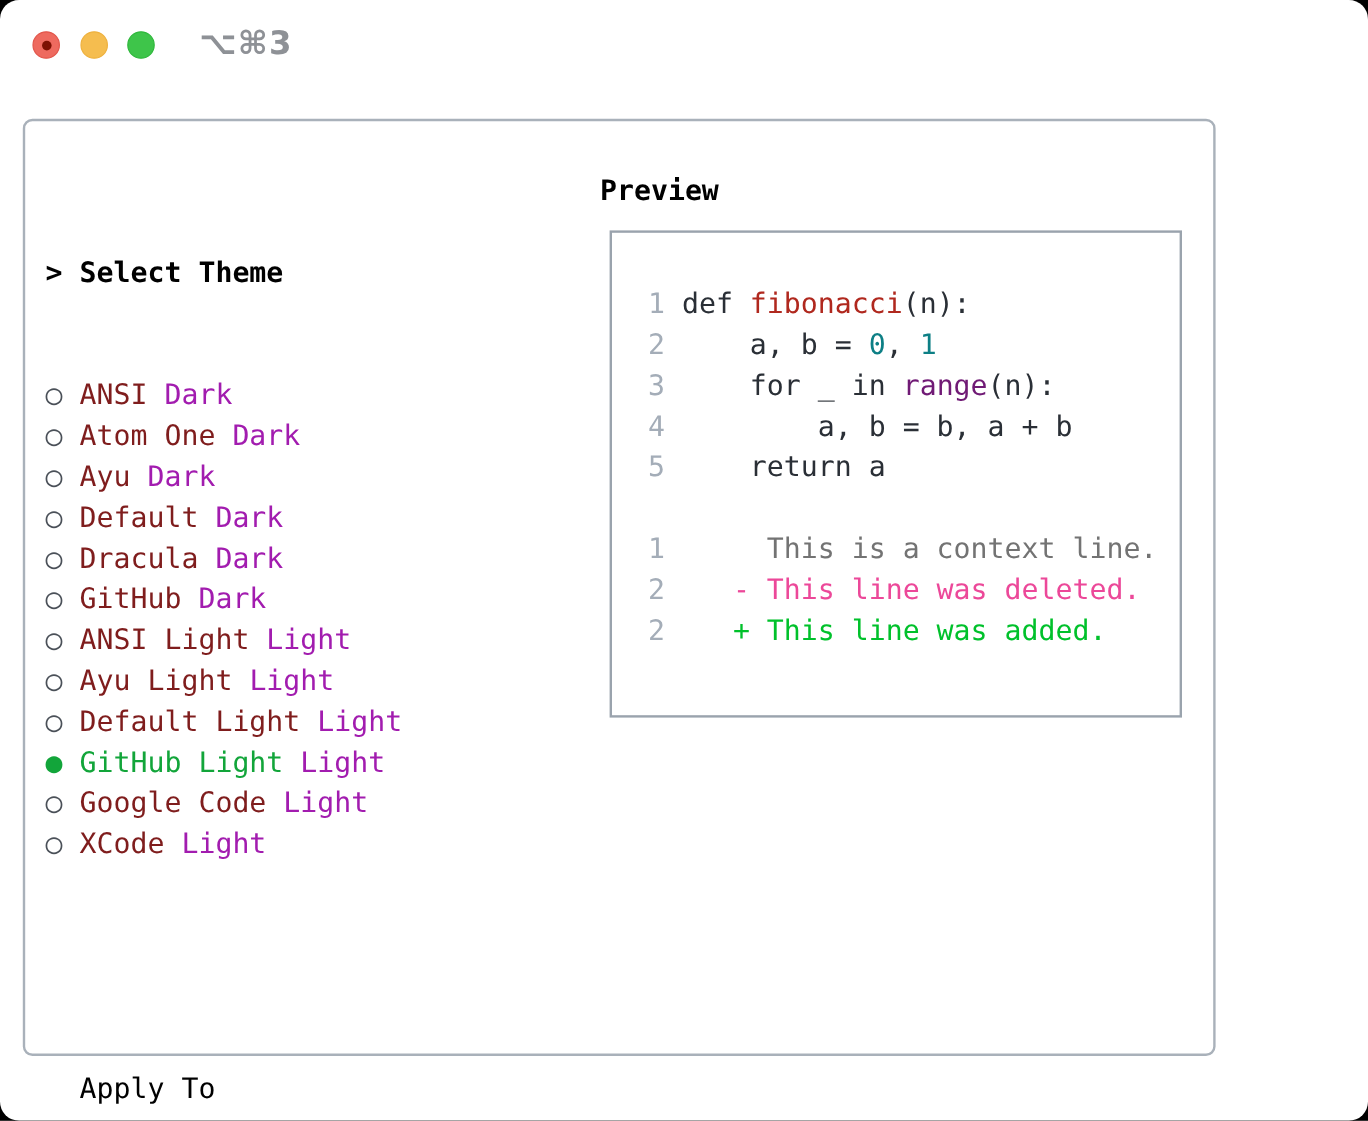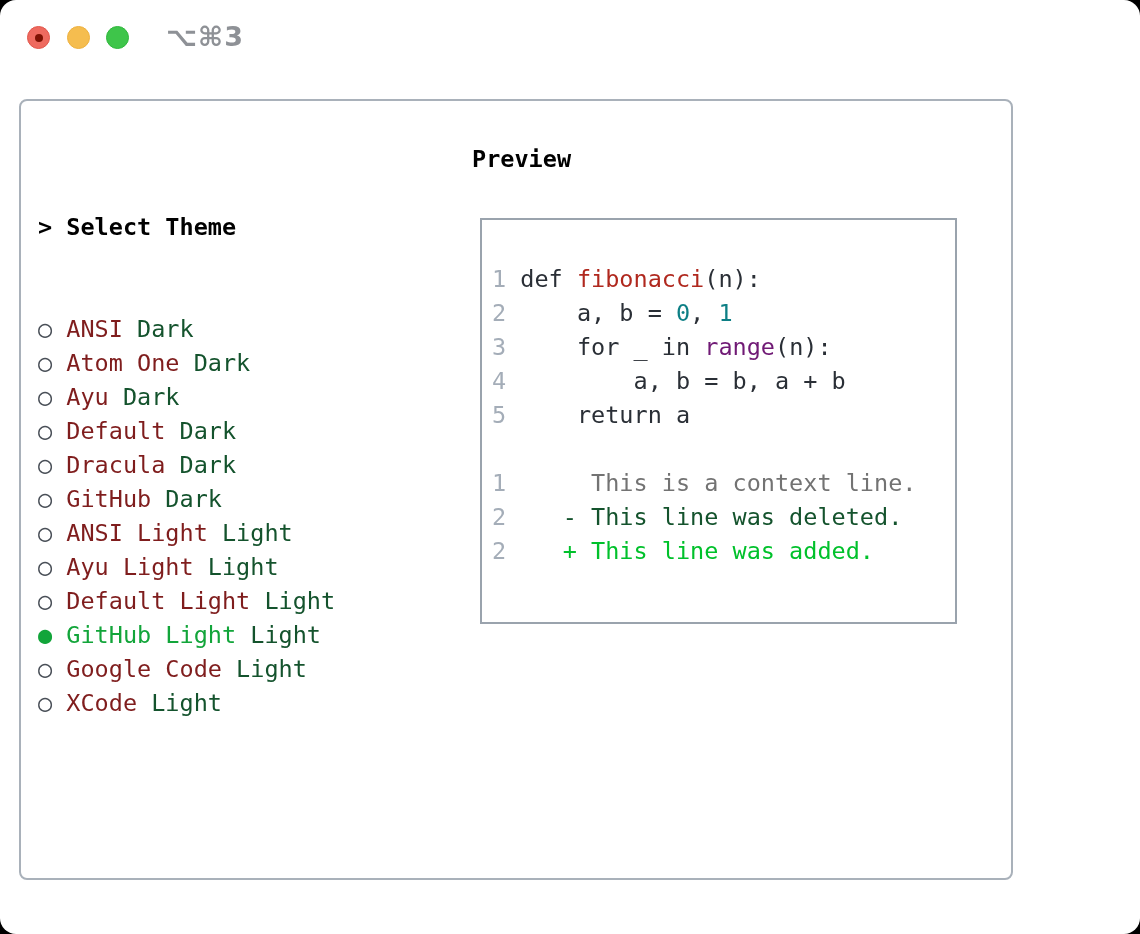--- a/index.html
+++ b/index.html
@@ -31,64 +31,65 @@
   }
   
   .left-col{
     position:absolute;left:38px;top:142px;
     font-size:23.5px;line-height:34px;white-space:pre;
   }
   .row{height:34px;}
   .hdr{font-weight:bold;color:#000;}
   .marker{color:#4a5058;}
   .tname{color:#7f1d1d;}
-  .variant{color:#14532d;}
+  .variant{color:#a21caf;}
   .theme-row.selected .marker,
   .theme-row.selected .tname{color:#12a53a;}
   .apply-hdr{color:#000;padding-left:2ch;}
   .spacer{height:34px;}
   
-  .right-col{position:absolute;left:472px;top:142px;}
+  .right-col{position:absolute;left:500px;top:142px;}
   .preview-title{
     font-size:23.5px;line-height:34px;font-weight:bold;color:#000;white-space:pre;
   }
   .preview-box{
-    margin-top:42px;margin-left:8px;width:477px;height:406px;
+    margin-top:16px;margin-left:8px;width:477px;height:406px;
     border:2px solid #9aa3ad;box-sizing:border-box;
-    padding:42px 0 0 10px;overflow:hidden;background:#fff;
+    padding:42px 0 0 30px;overflow:hidden;background:#fff;
   }
   .code{
     margin:0;font-family:"DejaVu Sans Mono", monospace;
     font-size:23.5px;line-height:34px;white-space:pre;
   }
   .tok-ln{color:#a4adb8;}
   .tok-p{color:#2a2f36;}
   .tok-fn{color:#b0281e;}
   .tok-num{color:#0d7f85;}
   .tok-bi{color:#701a75;}
   .tok-ctx{color:#737373;}
-  .tok-del{color:#14532d;}
+  .tok-del{color:#ec4899;}
   .tok-add{color:#00c12b;}
 </style>
 </head>
 <body>
 
 <div class="window">
 
   <div class="tl tl-red"></div>
   <div class="tl tl-yellow"></div>
   <div class="tl tl-green"></div>
   <div class="win-title">⌥⌘3</div>
 
   <div class="panel"></div>
 
   <div class="left-col">
     <div class="row hdr"><span>&gt;</span> <span>Select Theme</span></div>
     <div id="theme-list"><div class="row theme-row"><span class="marker">○</span> <span class="tname">ANSI</span> <span class="variant">Dark</span></div><div class="row theme-row"><span class="marker">○</span> <span class="tname">Atom One</span> <span class="variant">Dark</span></div><div class="row theme-row"><span class="marker">○</span> <span class="tname">Ayu</span> <span class="variant">Dark</span></div><div class="row theme-row"><span class="marker">○</span> <span class="tname">Default</span> <span class="variant">Dark</span></div><div class="row theme-row"><span class="marker">○</span> <span class="tname">Dracula</span> <span class="variant">Dark</span></div><div class="row theme-row"><span class="marker">○</span> <span class="tname">GitHub</span> <span class="variant">Dark</span></div><div class="row theme-row"><span class="marker">○</span> <span class="tname">ANSI Light</span> <span class="variant">Light</span></div><div class="row theme-row"><span class="marker">○</span> <span class="tname">Ayu Light</span> <span class="variant">Light</span></div><div class="row theme-row"><span class="marker">○</span> <span class="tname">Default Light</span> <span class="variant">Light</span></div><div class="row theme-row selected"><span class="marker">●</span> <span class="tname">GitHub Light</span> <span class="variant">Light</span></div><div class="row theme-row"><span class="marker">○</span> <span class="tname">Google Code</span> <span class="variant">Light</span></div><div class="row theme-row"><span class="marker">○</span> <span class="tname">XCode</span> <span class="variant">Light</span></div></div>
     <div class="spacer"></div>
+    <div class="row apply-hdr">Apply To</div>
     
     
     
     
   </div>
 
   <div class="right-col">
     <div class="preview-title">Preview</div>
     <div class="preview-box">
       <pre class="code" id="preview-code"><div><span class="tok-ln">1 </span><span class="tok-p">def </span><span class="tok-fn">fibonacci</span><span class="tok-p">(n):</span></div><div><span class="tok-ln">2 </span><span class="tok-p">    a, b = </span><span class="tok-num">0</span><span class="tok-p">, </span><span class="tok-num">1</span></div><div><span class="tok-ln">3 </span><span class="tok-p">    for _ in </span><span class="tok-bi">range</span><span class="tok-p">(n):</span></div><div><span class="tok-ln">4 </span><span class="tok-p">        a, b = b, a + b</span></div><div><span class="tok-ln">5 </span><span class="tok-p">    return a</span></div><div>&nbsp;</div><div><span class="tok-ln">1 </span><span class="tok-ctx">     This is a context line.</span></div><div><span class="tok-ln">2 </span><span class="tok-del">   - This line was deleted.</span></div><div><span class="tok-ln">2 </span><span class="tok-add">   + This line was added.</span></div></pre>

